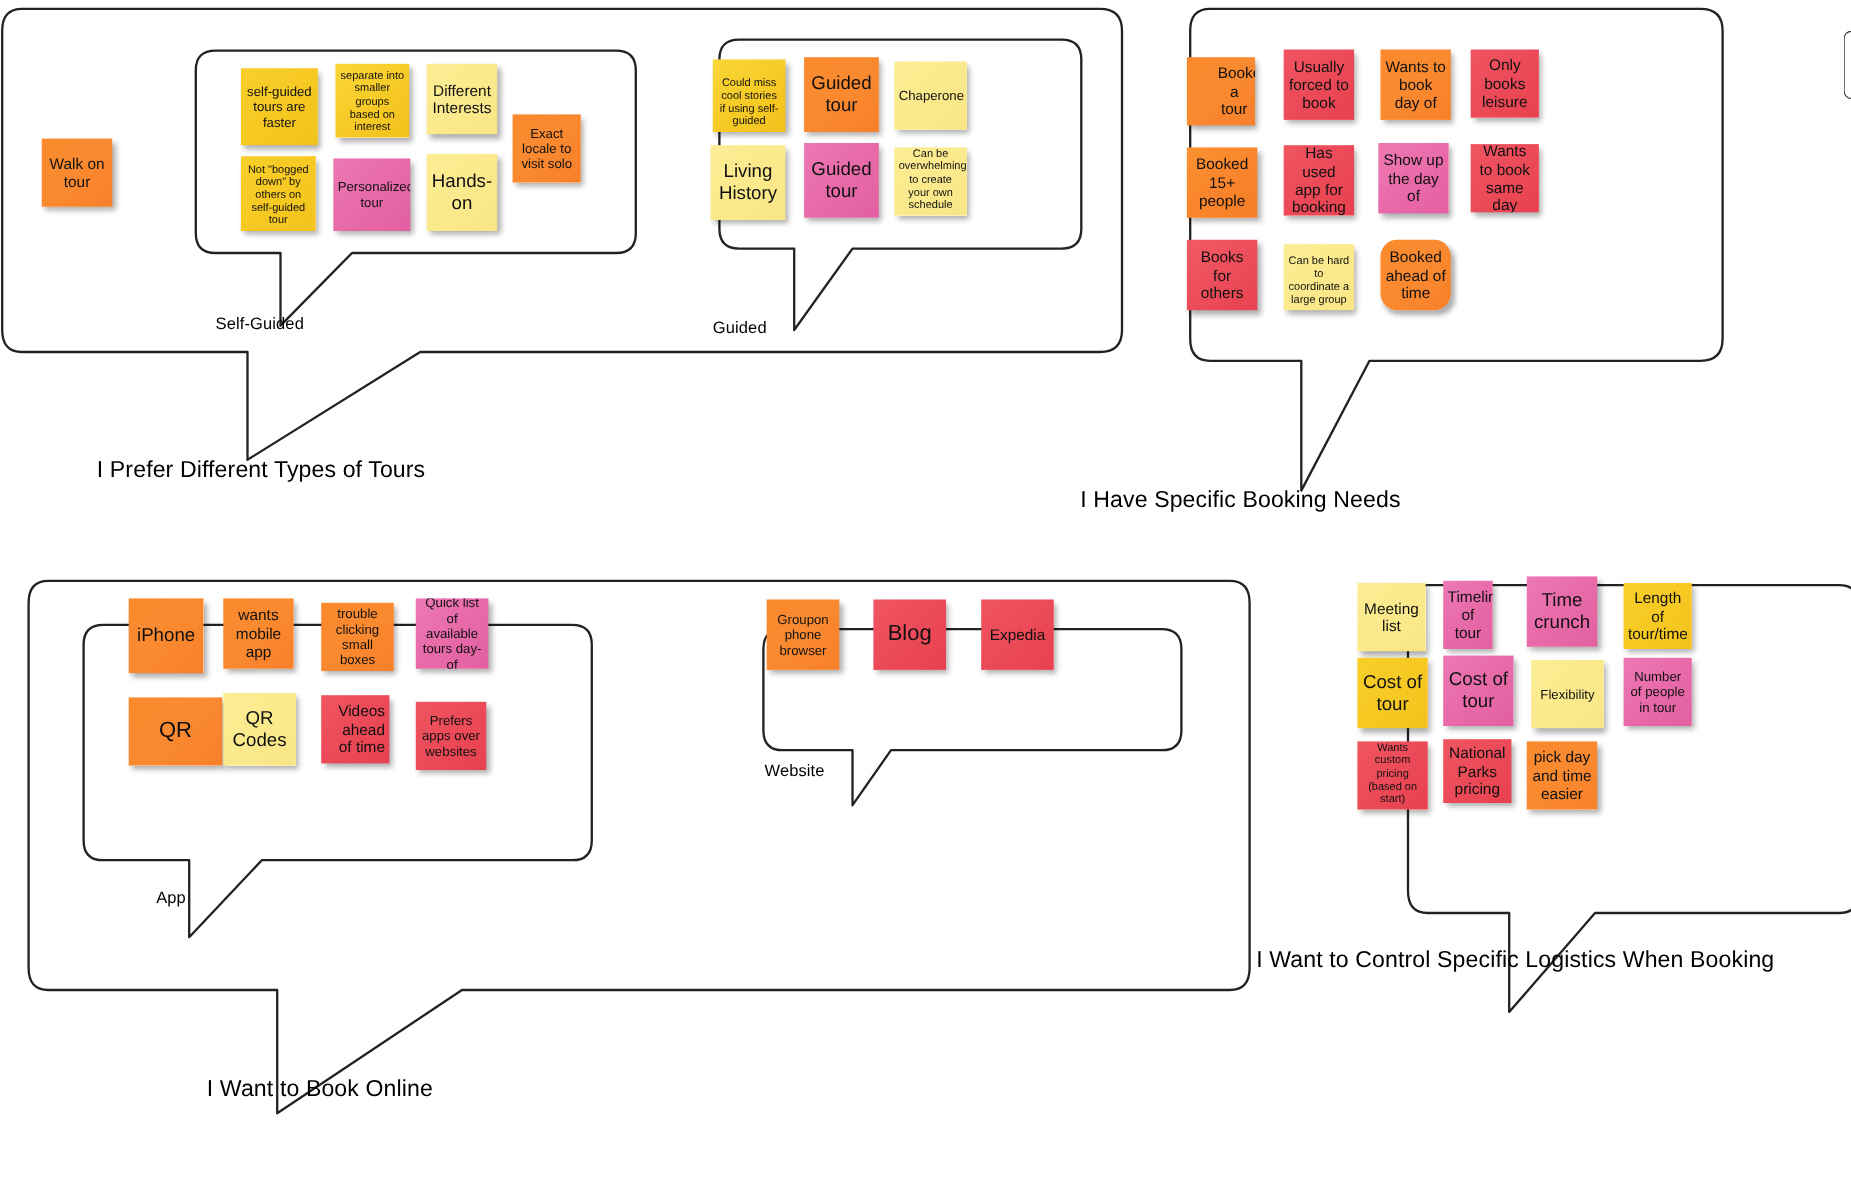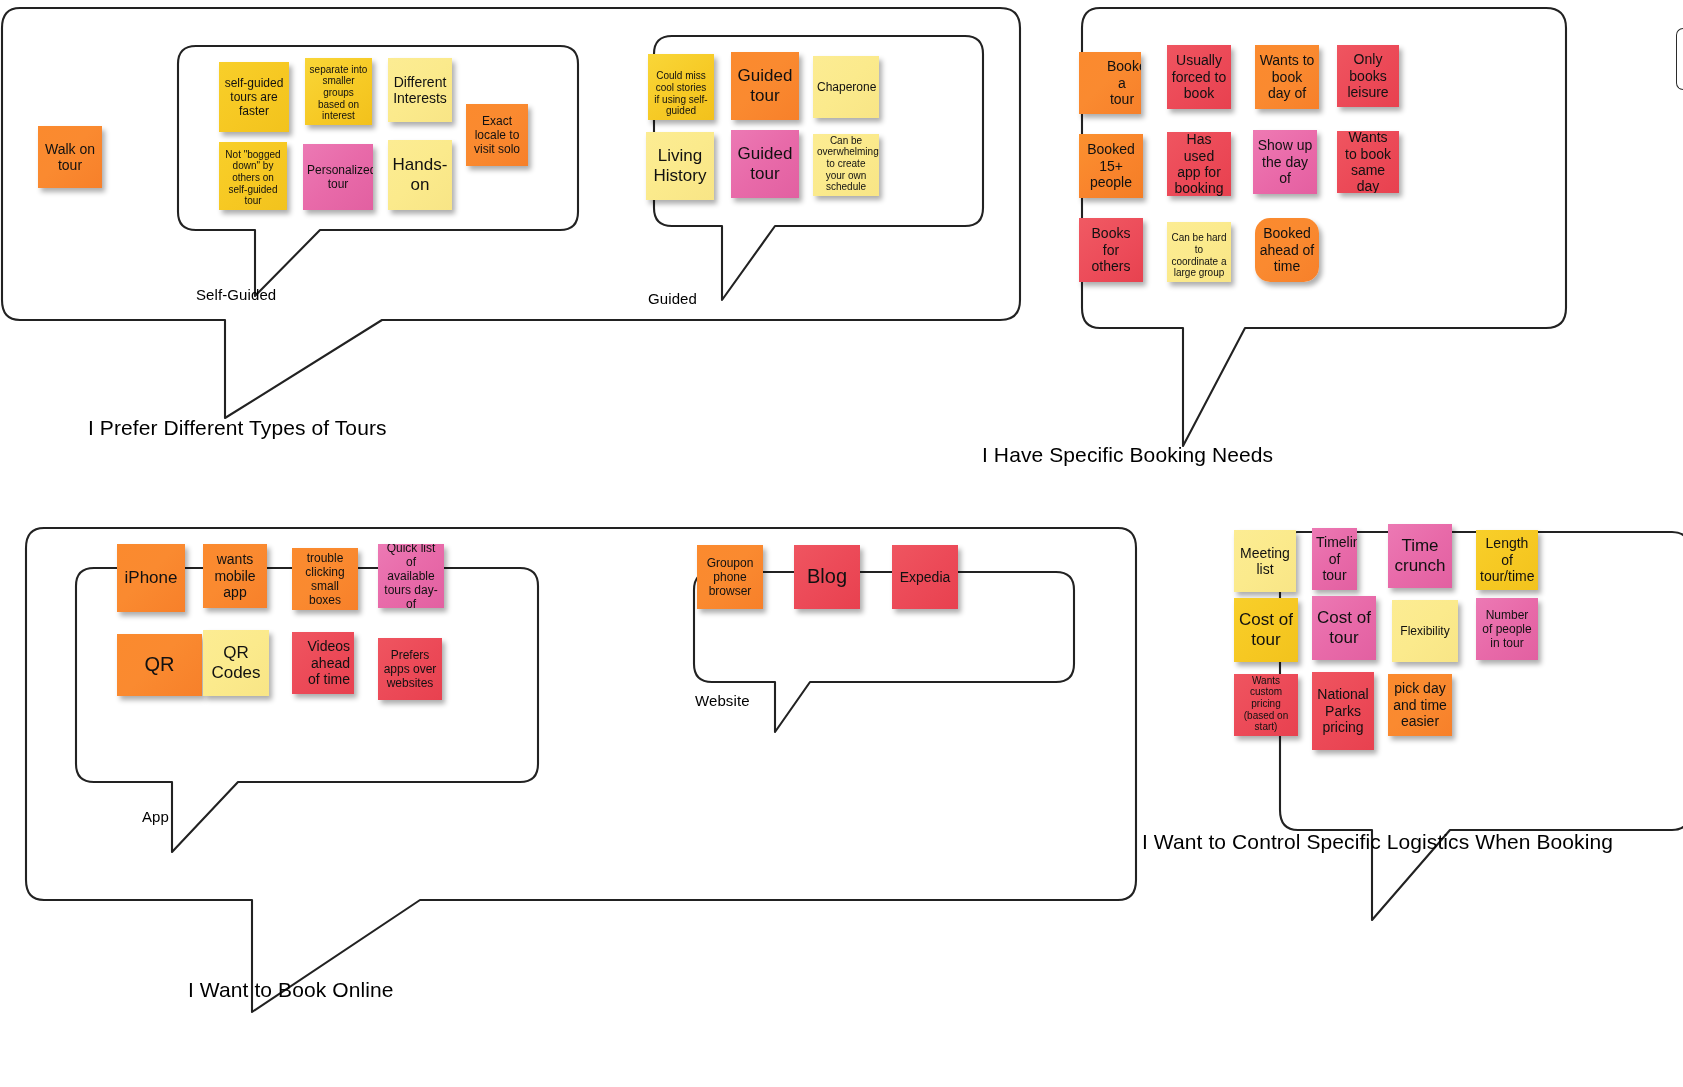--- a/index.html
+++ b/index.html
@@ -254,22 +254,22 @@
   <div class="note c-yellow t-sm" style="left:1392px; top:600px; width:66px; height:62px;">
     <span>Flexibility</span>
   </div>
   <div class="note c-pink t-sm" style="left:1476px; top:598px; width:62px; height:62px;">
     <span>Number of people in tour</span>
   </div>
 
   <div class="note c-red t-xs" style="left:1234px; top:674px; width:64px; height:62px;">
     <span>Wants custom pricing (based on start)</span>
   </div>
-  <div class="note c-red t-md" style="left:1312px; top:672px; width:62px; height:78px;">
+  <div class="note c-red t-md" style="left:1312px; top:672px; width:62px; height:58px;">
     <span>National Parks pricing</span>
   </div>
   <div class="note c-orange t-md" style="left:1388px; top:674px; width:64px; height:62px;">
     <span>pick day and time easier</span>
   </div>
 
-  <div class="group-label big" style="left:1142px; top:830px;">I Want to Control Specific Logistics When Booking</div>
+  <div class="group-label big" style="left:1142px; top:861px;">I Want to Control Specific Logistics When Booking</div>
 
 </div>
 
 </body></html>

